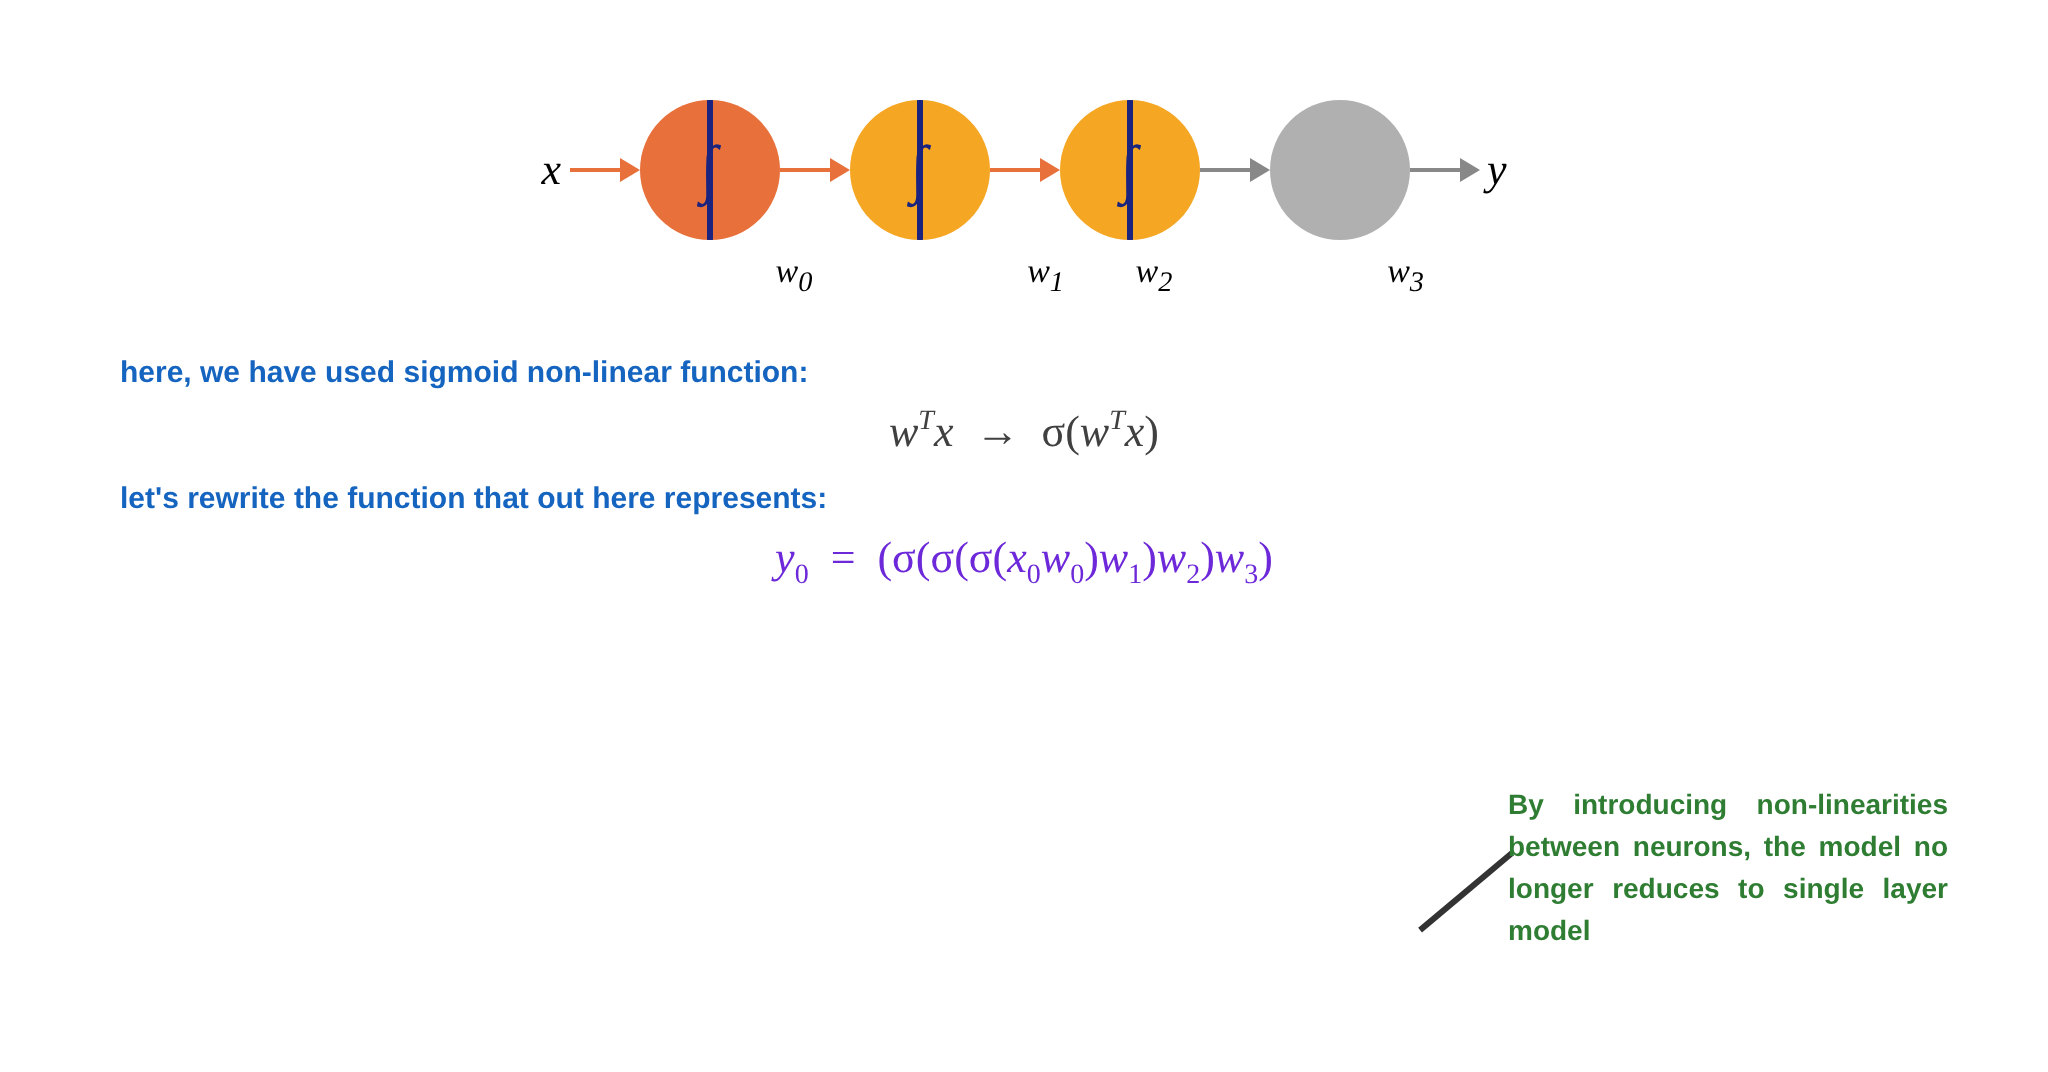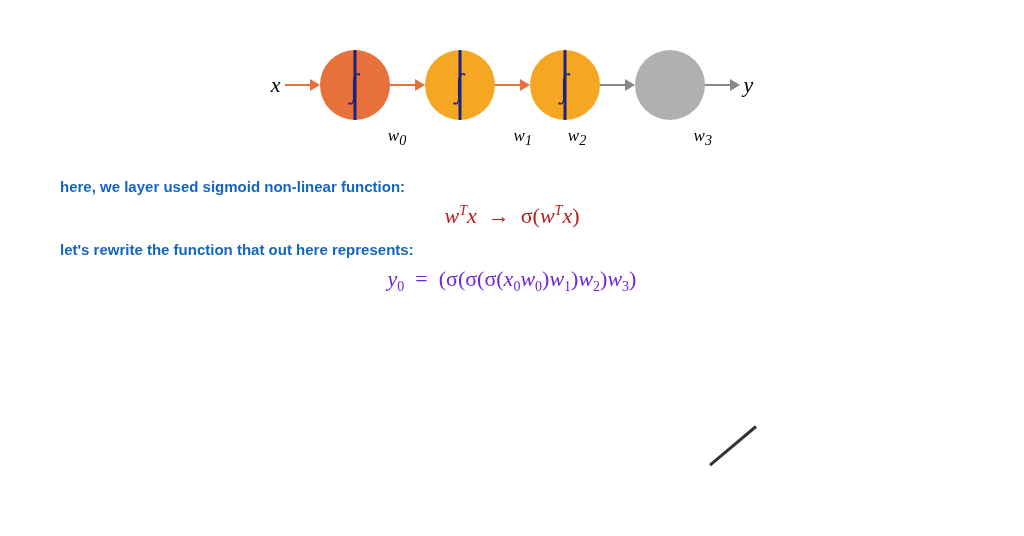--- a/index.html
+++ b/index.html
@@ -135,21 +135,21 @@
       font-weight: bold;
       font-size: 15px;
       margin-bottom: 8px;
     }
 
     .formula-center {
       text-align: center;
       font-size: 22px;
       font-family: Georgia, serif;
       margin: 6px 0 12px 0;
-      color: #b91c1c;
+      color: #404040;
     }
 
     .formula-large {
       text-align: center;
       font-size: 22px;
       font-family: Georgia, serif;
       margin: 6px 0;
       color: #6d28d9;
     }
 
@@ -252,33 +252,36 @@
       <div style="display:flex; align-items:flex-start; margin-top:6px; gap:0; position:relative; left:20px;">
         <span style="font-style:italic; font-size:17px; font-family:Georgia,serif; width:90px; text-align:center;">w<sub>0</sub></span>
         <span style="font-style:italic; font-size:17px; font-family:Georgia,serif; width:90px; text-align:right;">w<sub>1</sub></span>
         <span style="font-style:italic; font-size:17px; font-family:Georgia,serif; width:90px; text-align:center;">w<sub>2</sub></span>
         <span style="font-style:italic; font-size:17px; font-family:Georgia,serif; width:90px; text-align:right;">w<sub>3</sub></span>
       </div>
     </div>
   </div>
 
   <div class="text-section">
-    <div class="blue-text">here, we layer used sigmoid non-linear function:</div>
+    <div class="blue-text">here, we have used sigmoid non-linear function:</div>
     <div class="formula-center">
       <span class="math-italic">w</span><sup class="superscript" style="font-style:italic;">T</sup><span class="math-italic">x</span>
       &nbsp;→&nbsp;
       σ(<span class="math-italic">w</span><sup class="superscript" style="font-style:italic;">T</sup><span class="math-italic">x</span>)
     </div>
   </div>
 
   <div class="text-section">
     <div class="blue-text">let's rewrite the function that out here represents:</div>
     <div class="formula-large">
       <span class="math-italic">y</span><sub class="subscript">0</sub>
       &nbsp;=&nbsp;
       (σ(σ(σ(<span class="math-italic">x</span><sub class="subscript">0</sub><span class="math-italic">w</span><sub class="subscript">0</sub>)<span class="math-italic">w</span><sub class="subscript">1</sub>)<span class="math-italic">w</span><sub class="subscript">2</sub>)<span class="math-italic">w</span><sub class="subscript">3</sub>)
     </div>
   </div>
 
   <div class="diagonal-line"></div>
 
+  <div class="annotation-box">
+    <span>By introducing non-linearities between neurons, the model no longer reduces to single layer model</span>
+  </div>
 
 </div>
 
 </body></html>

